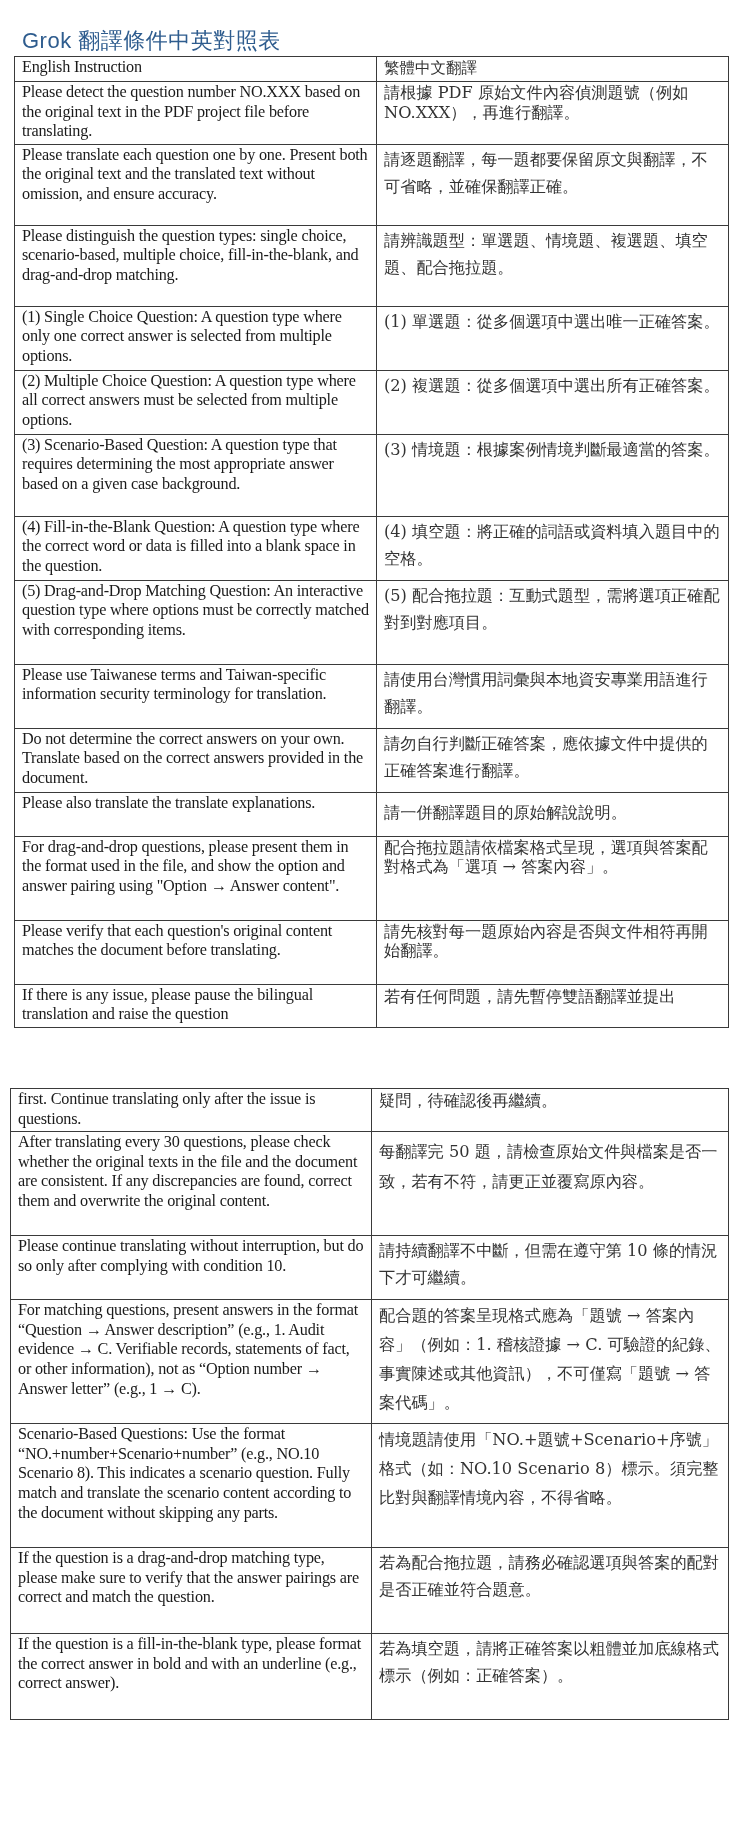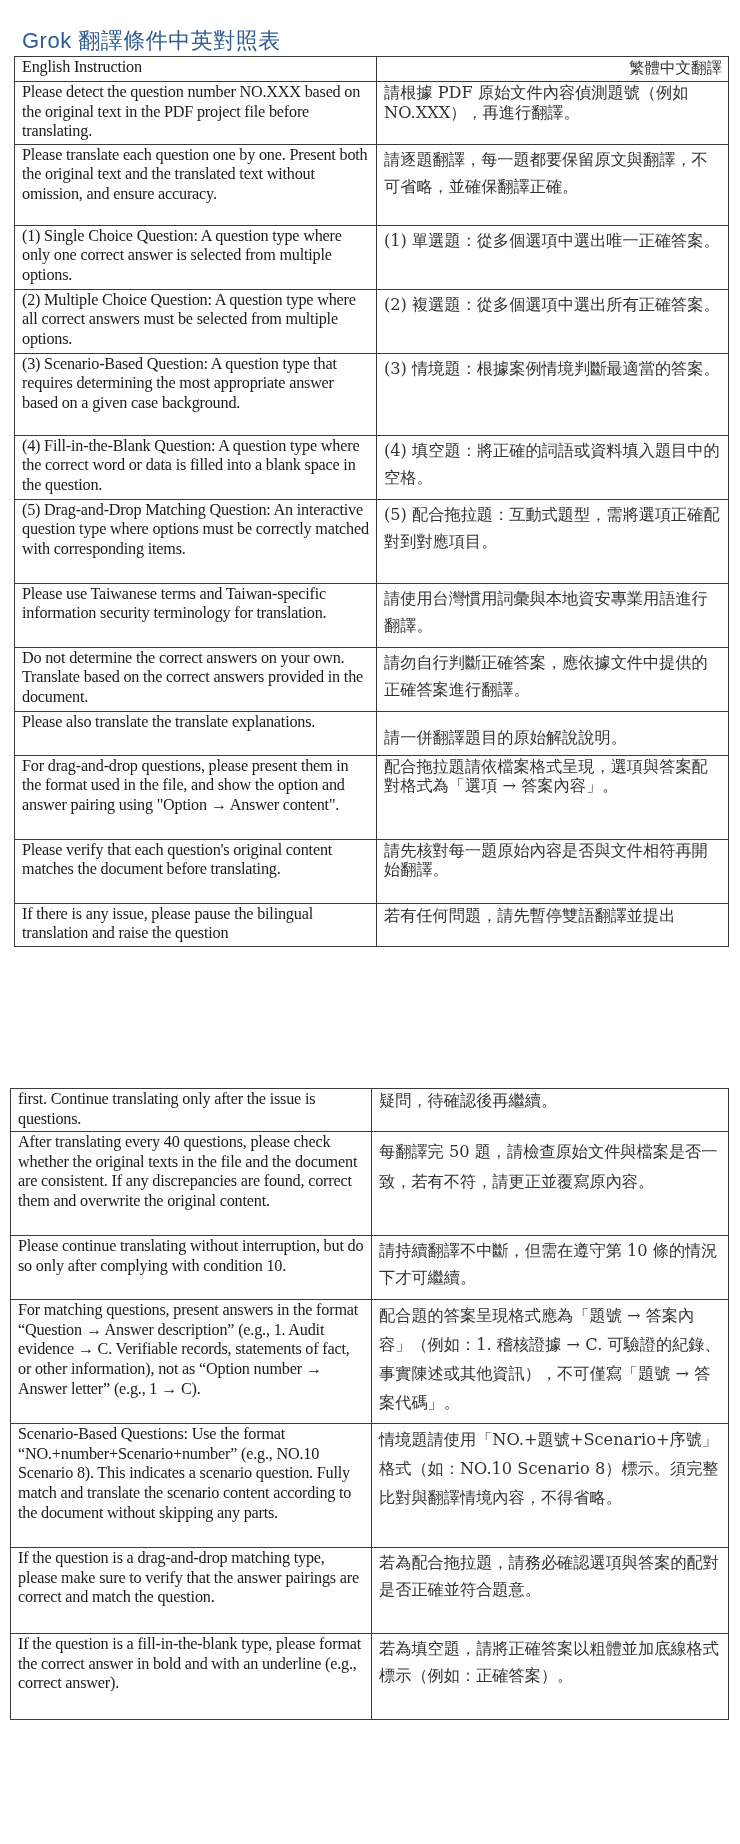--- a/index.html
+++ b/index.html
@@ -27,29 +27,33 @@
 <h1 class="title">Grok 翻譯條件中英對照表</h1>
 
 <table class="grid" id="t1">
   <colgroup>
       <col class="c1">
       <col class="c2">
     </colgroup>
   <tbody>
       <tr class="hdr">
     <td class="en">English Instruction</td>
-    <td class="zh tight" style="line-height:21px;font-size:15.5px;text-align:right;">繁體中文翻譯</td>
+    <td class="zh tight" style="line-height:21px;font-size:15.5px;">繁體中文翻譯</td>
   </tr>
   <tr style="height:59px">
     <td class="en">Please detect the question number NO.XXX based on the original text in the PDF project file before translating.</td>
     <td class="zh">請根據 PDF 原始文件內容偵測題號（例如 NO.XXX），再進行翻譯。</td>
   </tr>
   <tr style="height:81px">
     <td class="en">Please translate each question one by one. Present both the original text and the translated text without omission, and ensure accuracy.</td>
     <td class="zh tight">請逐題翻譯，每一題都要保留原文與翻譯，不可省略，並確保翻譯正確。</td>
+  </tr>
+  <tr style="height:81px">
+    <td class="en">Please distinguish the question types: single choice, scenario-based, multiple choice, fill-in-the-blank, and drag-and-drop matching.</td>
+    <td class="zh tight">請辨識題型：單選題、情境題、複選題、填空題、配合拖拉題。</td>
   </tr>
   <tr style="height:64px">
     <td class="en">(1) Single Choice Question: A question type where only one correct answer is selected from multiple options.</td>
     <td class="zh tight">(1) 單選題：從多個選項中選出唯一正確答案。</td>
   </tr>
   <tr style="height:64px">
     <td class="en">(2) Multiple Choice Question: A question type where all correct answers must be selected from multiple options.</td>
     <td class="zh tight">(2) 複選題：從多個選項中選出所有正確答案。</td>
   </tr>
   <tr style="height:82px">
@@ -67,21 +71,21 @@
   <tr style="height:64px">
     <td class="en">Please use Taiwanese terms and Taiwan-specific information security terminology for translation.</td>
     <td class="zh tight">請使用台灣慣用詞彙與本地資安專業用語進行翻譯。</td>
   </tr>
   <tr style="height:64px">
     <td class="en">Do not determine the correct answers on your own. Translate based on the correct answers provided in the document.</td>
     <td class="zh tight">請勿自行判斷正確答案，應依據文件中提供的正確答案進行翻譯。</td>
   </tr>
   <tr style="height:44px">
     <td class="en">Please also translate the translate explanations.</td>
-    <td class="zh" style="padding-top:16px">請一併翻譯題目的原始解說說明。</td>
+    <td class="zh" style="padding-top:10px">請一併翻譯題目的原始解說說明。</td>
   </tr>
   <tr style="height:84px">
     <td class="en">For drag-and-drop questions, please present them in the format used in the file, and show the option and answer pairing using "Option → Answer content".</td>
     <td class="zh">配合拖拉題請依檔案格式呈現，選項與答案配對格式為「選項 → 答案內容」。</td>
   </tr>
   <tr style="height:64px">
     <td class="en">Please verify that each question's original content matches the document before translating.</td>
     <td class="zh">請先核對每一題原始內容是否與文件相符再開始翻譯。</td>
   </tr>
   <tr style="height:42px">
@@ -95,21 +99,21 @@
   <colgroup>
       <col class="c1">
       <col class="c2">
     </colgroup>
   <tbody>
       <tr style="height:42px">
     <td class="en">first. Continue translating only after the issue is questions.</td>
     <td class="zh tight" style="line-height:22px">疑問，待確認後再繼續。</td>
   </tr>
   <tr style="height:104px">
-    <td class="en">After translating every 40 questions, please check whether the original texts in the file and the document are consistent. If any discrepancies are found, correct them and overwrite the original content.</td>
+    <td class="en">After translating every 30 questions, please check whether the original texts in the file and the document are consistent. If any discrepancies are found, correct them and overwrite the original content.</td>
     <td class="zh" style="line-height:30px;padding-top:5px">每翻譯完 50 題，請檢查原始文件與檔案是否一致，若有不符，請更正並覆寫原內容。</td>
   </tr>
   <tr style="height:64px">
     <td class="en">Please continue translating without interruption, but do so only after complying with condition 10.</td>
     <td class="zh tight">請持續翻譯不中斷，但需在遵守第 10 條的情況下才可繼續。</td>
   </tr>
   <tr style="height:124px">
     <td class="en">For matching questions, present answers in the format “Question → Answer description” (e.g., 1. Audit evidence → C. Verifiable records, statements of fact, or other information), not as “Option number → Answer letter” (e.g., 1 → C).</td>
     <td class="zh" style="line-height:29px">配合題的答案呈現格式應為「題號 → 答案內容」（例如：1. 稽核證據 → C. 可驗證的紀錄、事實陳述或其他資訊），不可僅寫「題號 → 答案代碼」。</td>
   </tr>

